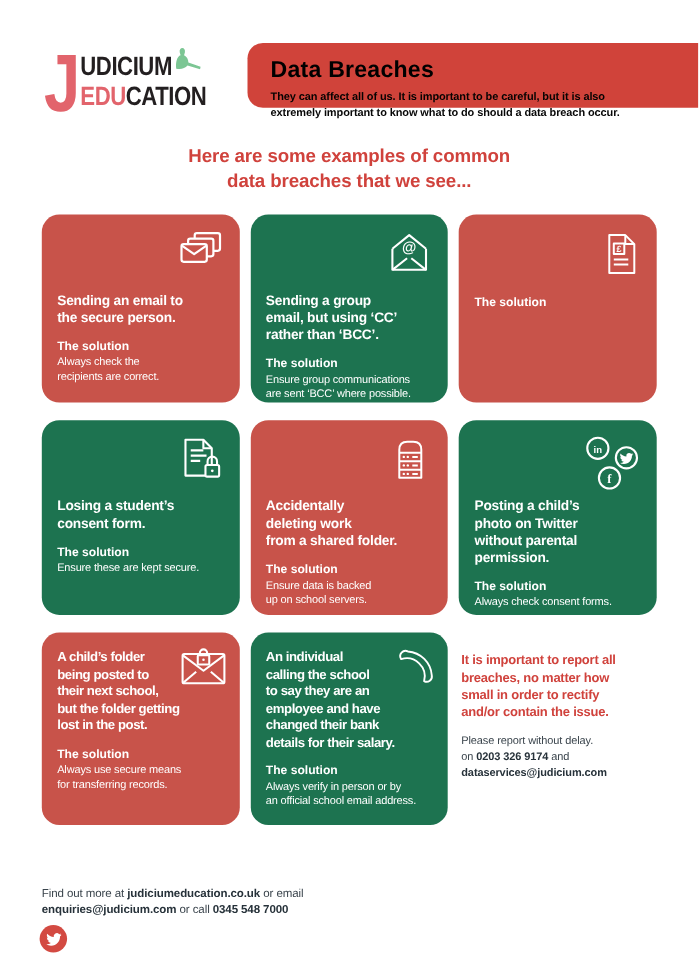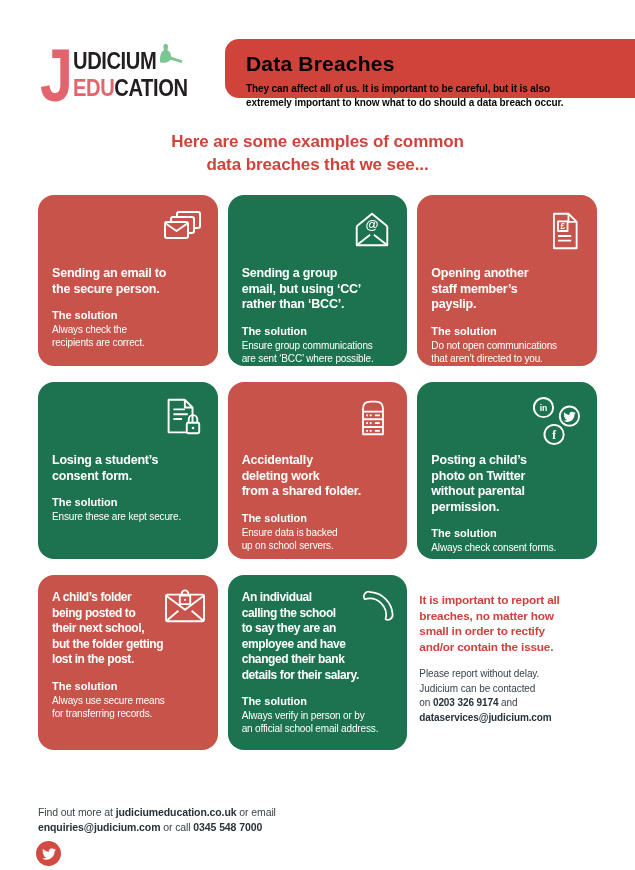--- a/index.html
+++ b/index.html
@@ -153,26 +153,21 @@
         <span>
           <svg width="40" height="44" viewBox="0 0 44 46" stroke="#ffffff" stroke-width="2" fill="none" stroke-linejoin="round">
             <path d="M12 4 H28 L37 13 V42 H12 Z"></path>
             <path d="M28 4 V13 H37"></path>
             <rect x="16.5" y="12.5" width="10.5" height="10.5"></rect>
             <text x="21.8" y="21.3" text-anchor="middle" font-size="9" font-weight="bold" fill="#ffffff" stroke="none" font-family="'Liberation Sans',sans-serif">£</text>
             <path d="M16.5 28.5 H31 M16.5 33.5 H31"></path>
           </svg>
         </span>
       </div>
-      <div class="card-title">Opening another
-staff member’s
-payslip.</div>
-      <div class="sol-label">The solution</div>
-      <div class="sol-text">Do not open communications
-that aren’t directed to you.</div>
+      <div class="sol-label">The solution</div>
     </div>
 
     <div class="card green">
       <div class="icon-row">
         <span>
           <svg width="44" height="44" viewBox="0 0 46 46" stroke="#ffffff" stroke-width="2" fill="none" stroke-linejoin="round">
             <path d="M9 4 H26 L34 12 V38 H9 Z"></path>
             <path d="M26 4 V12 H34"></path>
             <path d="M14 14 H26 M14 19 H29 M14 24 H23"></path>
             <path d="M30 28 V24.5 A4.5 4.5 0 0 1 39 24.5 V28"></path>
@@ -274,21 +269,20 @@
 an official school email address.</div>
     </div>
 
     <div class="note">
       <div class="note-highlight">It is important to report all
 breaches, no matter how
 small in order to rectify
 and/or contain the issue.</div>
       <div class="note-body">
         <div>Please report without delay.</div>
-        <div>Judicium can be contacted</div>
         <div><span>on </span><b>0203 326 9174</b><span> and</span></div>
         <div><b>dataservices@judicium.com</b></div>
       </div>
     </div>
   </div>
 
   <div class="footer">
     <div class="footer-text">
       <div><span>Find out more at </span><b>judiciumeducation.co.uk</b><span> or email</span></div>
       <div><b>enquiries@judicium.com</b><span> or call </span><b>0345 548 7000</b></div>

